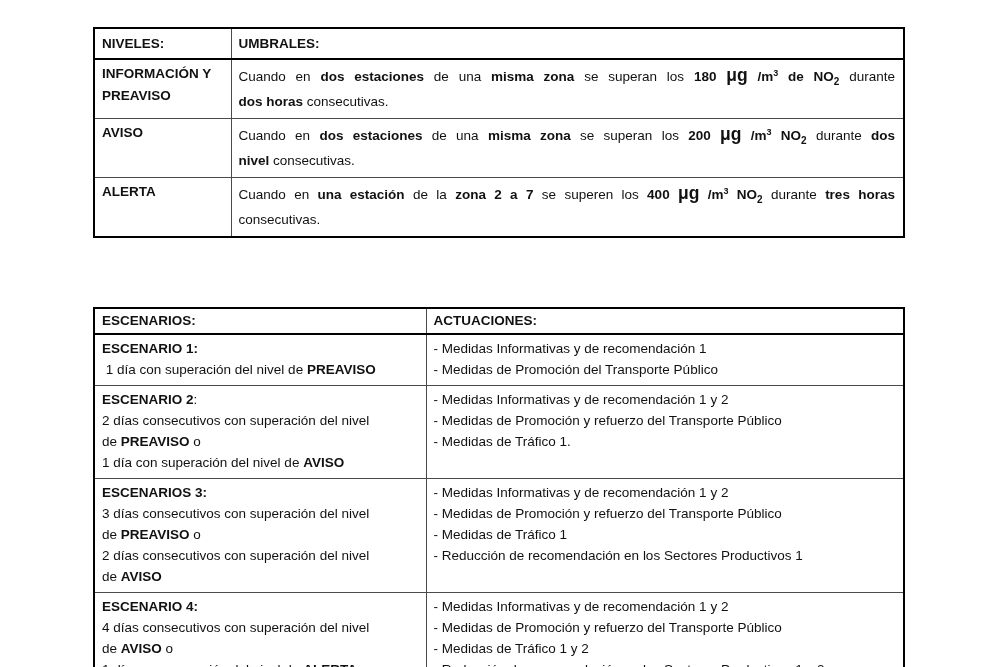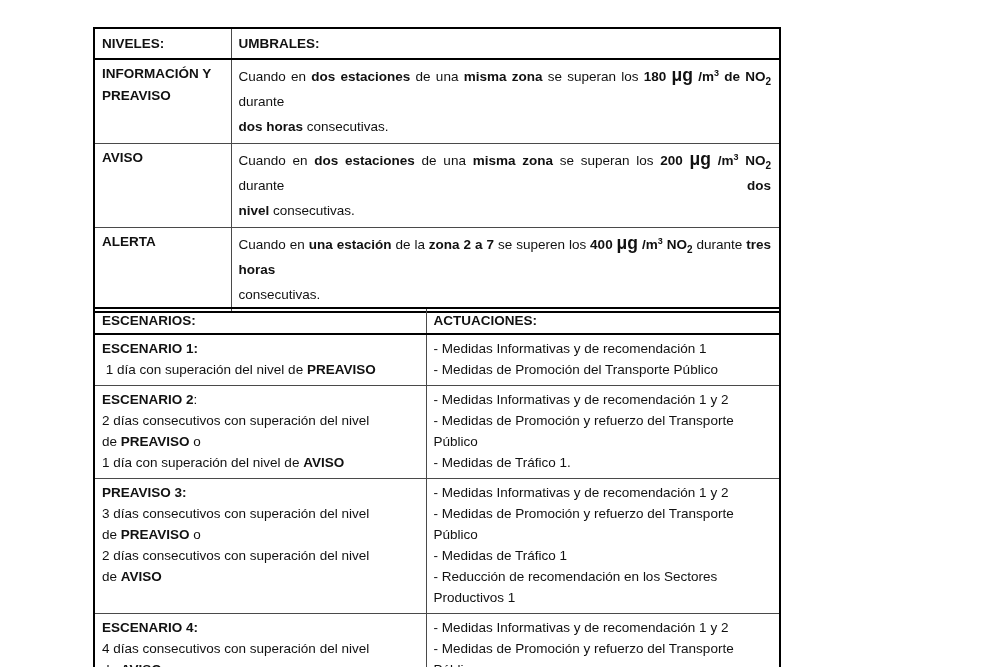--- a/index.html
+++ b/index.html
@@ -3,21 +3,21 @@
 <meta charset="utf-8">
 <style>
   html,body{margin:0;padding:0;}
   body{
     width:990px;height:667px;background:#ffffff;color:#111;
     font-family:"Liberation Sans",sans-serif;overflow:hidden;
   }
   .page{position:relative;width:990px;height:667px;background:#fff;}
   table{
     border-collapse:collapse;table-layout:fixed;position:absolute;left:93px;
-    width:688px;border:2px solid #000;
+    width:812px;border:2px solid #000;
   }
   .t1{top:27px;}
   .t2{top:307px;}
   th,td{
     border:1px solid #4a4a4a;vertical-align:top;text-align:left;
     padding:3px 8px 4px 7px;overflow:hidden;
   }
   thead th{
     border-bottom:2px solid #000;font-weight:bold;font-size:13.5px;
     line-height:18px;
@@ -109,21 +109,21 @@
             <div class="line"><span>1 día con superación del nivel de </span><span class="b">AVISO</span></div>
           </td>
           <td class="acts">
             <div class="line">- Medidas Informativas y de recomendación 1 y 2</div>
             <div class="line">- Medidas de Promoción y refuerzo del Transporte Público</div>
             <div class="line">- Medidas de Tráfico 1.</div>
           </td>
         </tr>
         <tr>
           <td class="scen">
-            <div class="line title"><span class="b">PREAVISO 3:</span></div>
+            <div class="line title"><span class="b">ESCENARIOS 3:</span></div>
             <div class="line"><span>3 días consecutivos con superación del nivel</span></div>
             <div class="line"><span>de </span><span class="b">PREAVISO</span><span> o</span></div>
             <div class="line"><span>2 días consecutivos con superación del nivel</span></div>
             <div class="line"><span>de </span><span class="b">AVISO</span></div>
           </td>
           <td class="acts">
             <div class="line">- Medidas Informativas y de recomendación 1 y 2</div>
             <div class="line">- Medidas de Promoción y refuerzo del Transporte Público</div>
             <div class="line">- Medidas de Tráfico 1</div>
             <div class="line">- Reducción de recomendación en los Sectores Productivos 1</div>

